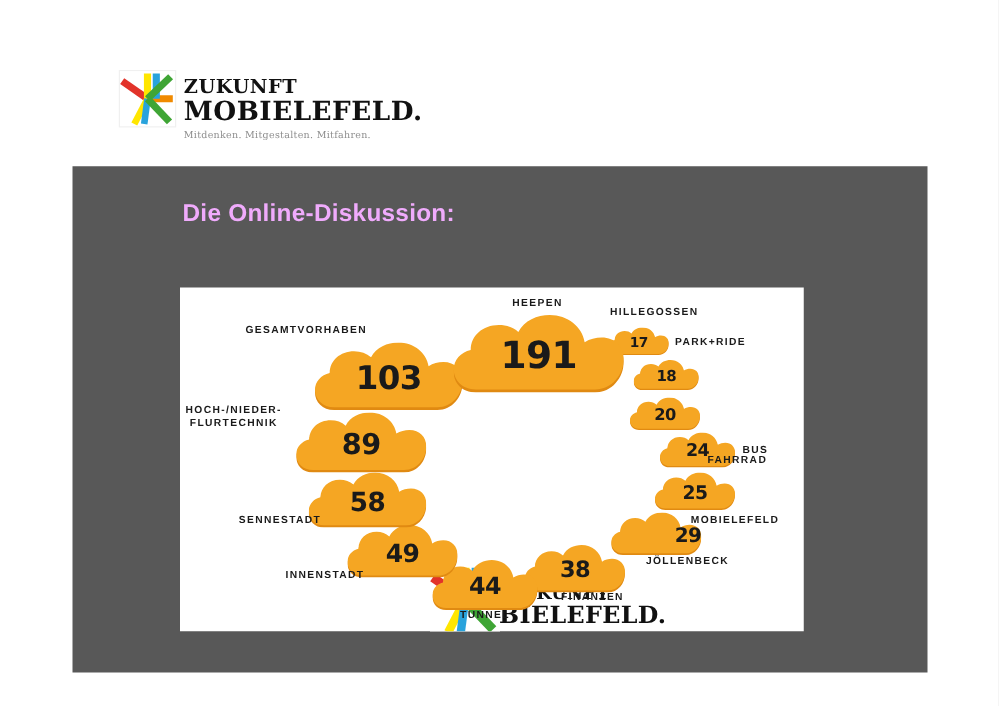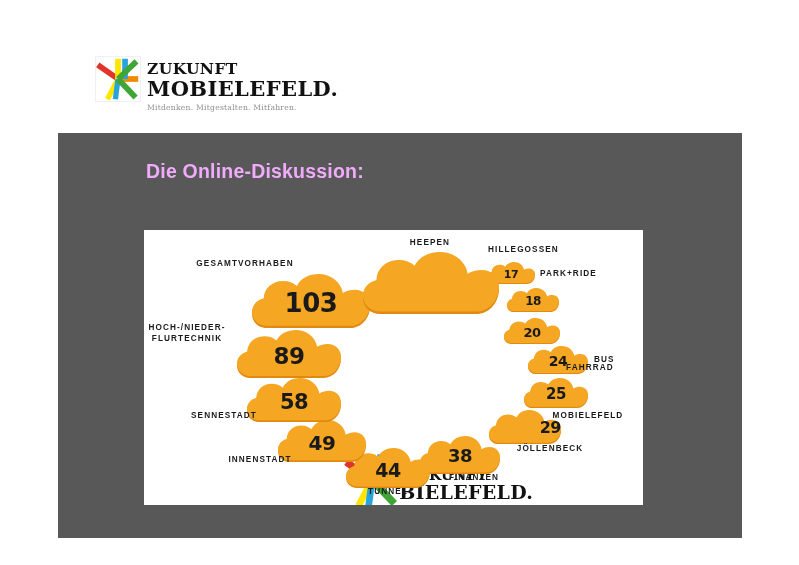--- a/index.html
+++ b/index.html
@@ -230,20 +230,21 @@
         </div>
       </div>
     </div>
 
     <div id="cloud-layer">
         <div class="cloud" style="left: 219px; top: 22px; width: 136px; height: 62px; z-index: 20;">
           <svg width="136" height="62" viewBox="0 0 200 100" preserveAspectRatio="none">
             <path d="M26,96 C10,96 0,84 0,70 C0,58 8,48 20,45 C20,27 34,13 53,13 C62,13 70,16 76,22 C83,7 98,0 113,0 C134,0 151,15 154,35 C160,31 167,29 174,29 C190,29 200,41 200,56 C200,77 186,96 166,96 Z" fill="#E08A12" transform="translate(0,4)"></path>
             <path d="M26,96 C10,96 0,84 0,70 C0,58 8,48 20,45 C20,27 34,13 53,13 C62,13 70,16 76,22 C83,7 98,0 113,0 C134,0 151,15 154,35 C160,31 167,29 174,29 C190,29 200,41 200,56 C200,77 186,96 166,96 Z" fill="#F5A623"></path>
           </svg>
+          <span class="cloud-value" style="font-size:30px">191</span>
         </div>
         <div class="cloud-label center" style="left: 246px; top: 7px; width: 80px; z-index: 30;">HEEPEN</div>
         <div class="cloud" style="left: 108px; top: 44px; width: 118px; height: 54px; z-index: 19;">
           <svg width="118" height="54" viewBox="0 0 200 100" preserveAspectRatio="none">
             <path d="M26,96 C10,96 0,84 0,70 C0,58 8,48 20,45 C20,27 34,13 53,13 C62,13 70,16 76,22 C83,7 98,0 113,0 C134,0 151,15 154,35 C160,31 167,29 174,29 C190,29 200,41 200,56 C200,77 186,96 166,96 Z" fill="#E08A12" transform="translate(0,4)"></path>
             <path d="M26,96 C10,96 0,84 0,70 C0,58 8,48 20,45 C20,27 34,13 53,13 C62,13 70,16 76,22 C83,7 98,0 113,0 C134,0 151,15 154,35 C160,31 167,29 174,29 C190,29 200,41 200,56 C200,77 186,96 166,96 Z" fill="#F5A623"></path>
           </svg>
           <span class="cloud-value" style="font-size:26px">103</span>
         </div>
         <div class="cloud-label center" style="left: 36px; top: 28px; width: 130px; z-index: 30;">GESAMTVORHABEN</div>

